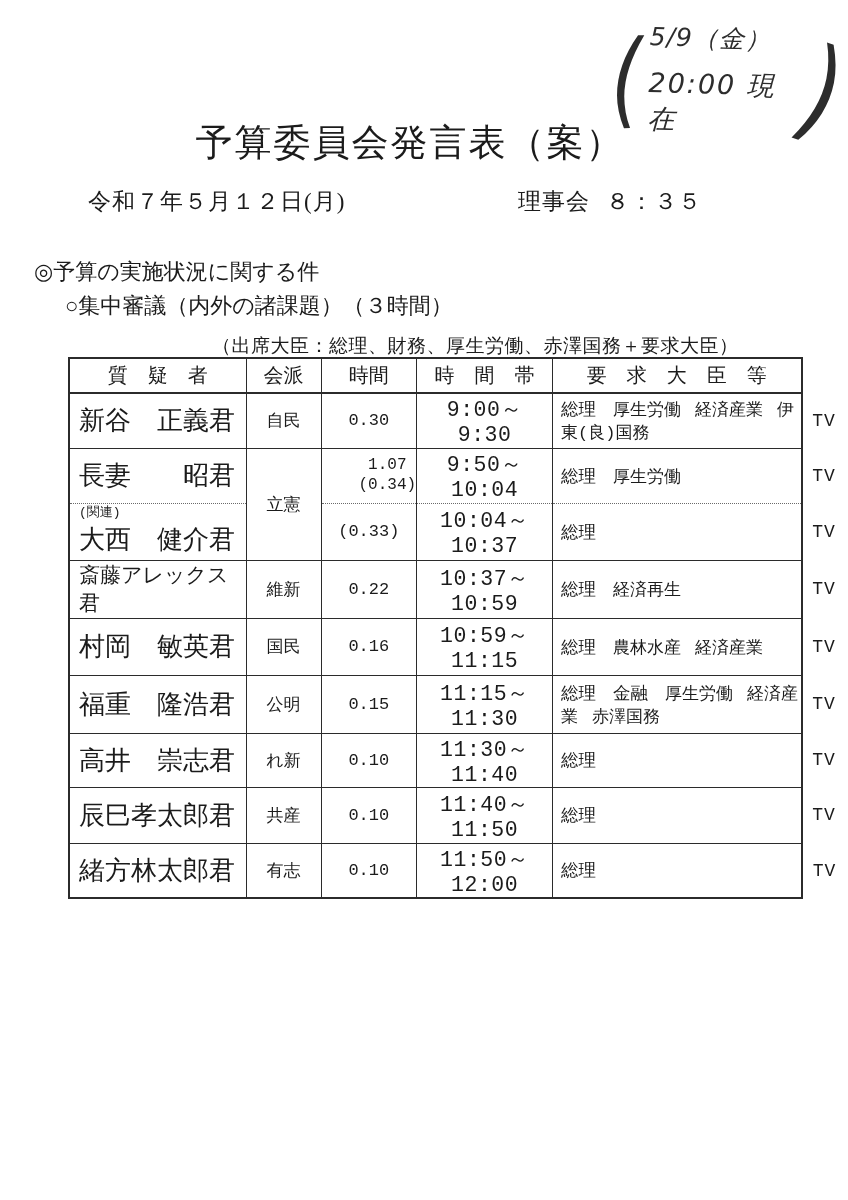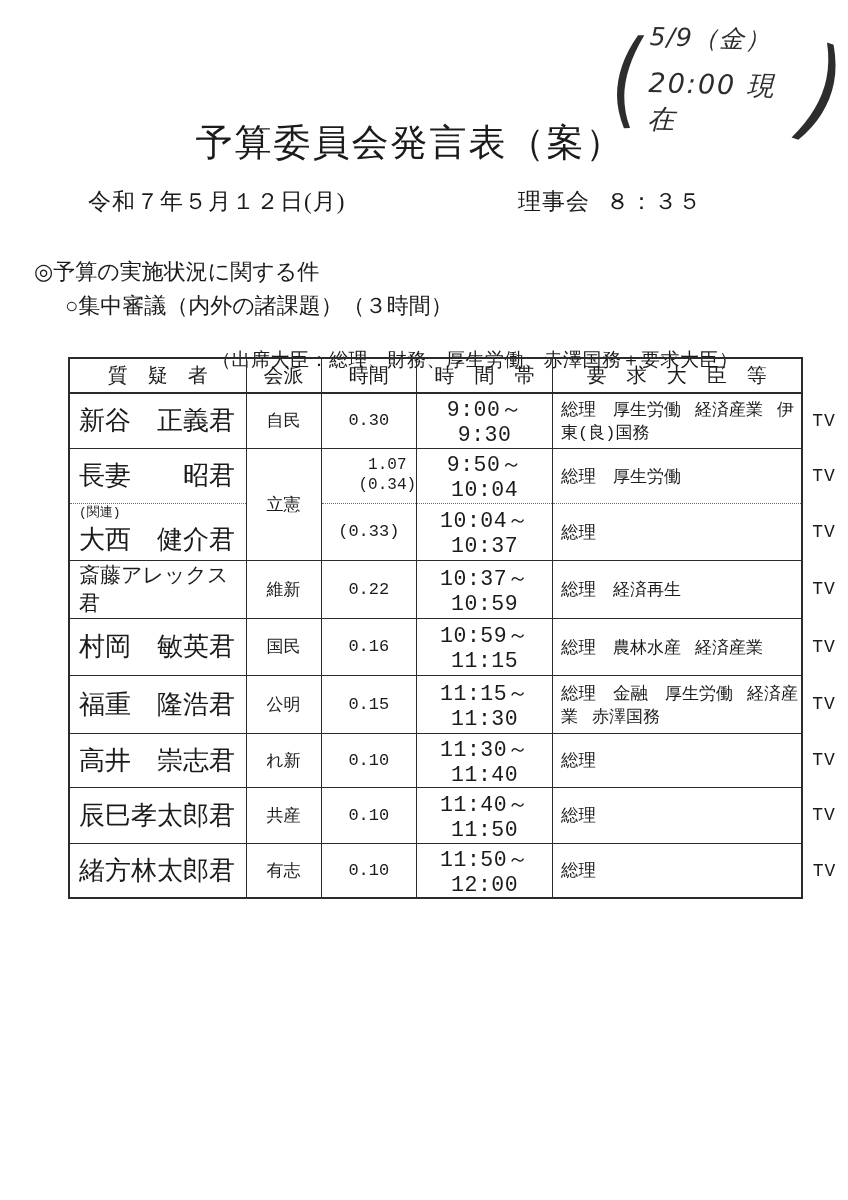--- a/index.html
+++ b/index.html
@@ -18,21 +18,21 @@
   .title{position:absolute;top:118px;left:-14px;width:100%;text-align:center;
          font-size:37px;letter-spacing:2px;}
 
   .dateline{position:absolute;top:186px;left:88px;font-size:23px;letter-spacing:1px;}
   .meeting{position:absolute;left:518px;font-size:23px;letter-spacing:1px;}
   .meeting .lab{margin-right:16px;}
   .m1{top:186px;font-family:Liberation Mono, monospace;} .m2{top:228px;}
 
   .ag1{position:absolute;top:257px;left:34px;font-size:22px;}
   .ag2{position:absolute;top:291px;left:57px;font-size:22px;margin-left:8px;}
-  .att{position:absolute;top:347px;left:212px;font-size:19px;letter-spacing:.5px;}
+  .att{position:absolute;top:333px;left:212px;font-size:19px;letter-spacing:.5px;}
 
   
   .tbl{position:absolute;top:357px;left:68px;border-collapse:collapse;table-layout:fixed;}
   .tbl td,.tbl th{border:1.5px solid #2b2b2b;vertical-align:middle;padding:0;overflow:hidden;font-family:Liberation Mono, monospace;}
   .tbl th{font-weight:normal;font-size:20px;}
   .tbl tr>*:first-child{border-left-width:2.5px;}
   .tbl thead th{border-top-width:2.5px;border-bottom-width:2.5px;}
   .tbl tbody tr:last-child td{border-bottom-width:2.5px;}
   .tbl .minc{border-right-width:2.5px;}
   .tbl .tv{border:none !important;text-align:center;font-size:18px;letter-spacing:1px;}

